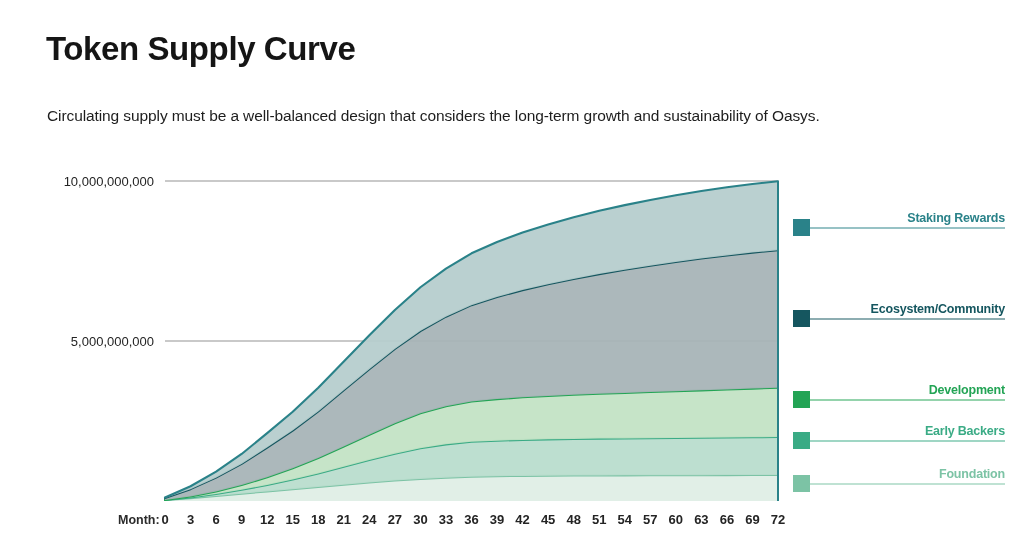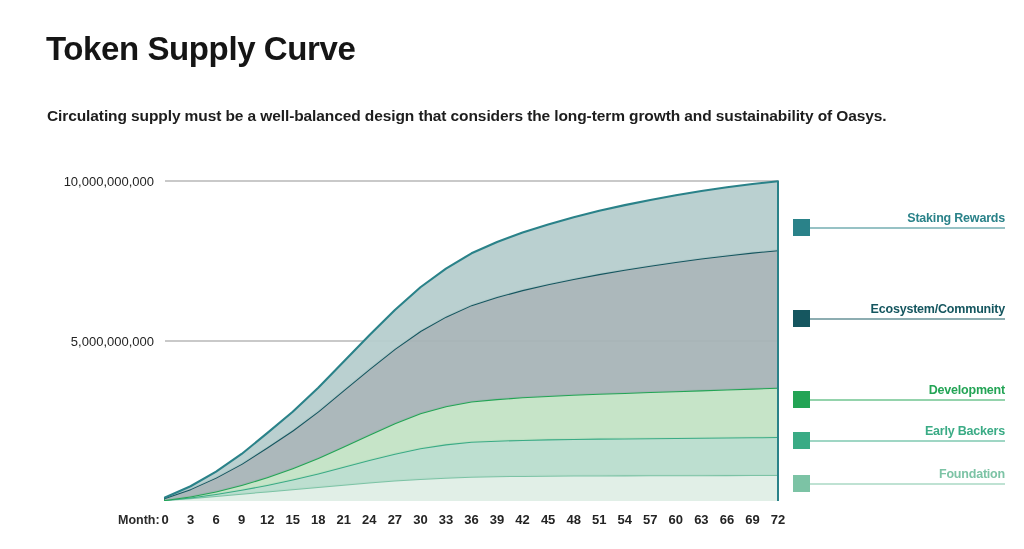--- a/index.html
+++ b/index.html
@@ -29,21 +29,21 @@
     font-weight: bold;
     letter-spacing: -0.4px;
     color: #151515;
     line-height: 1.1;
   }
   .subtitle {
     position: absolute;
     left: 15px;
     top: 107px;
     font-size: 15.5px;
-    font-weight: bold;
+    font-weight: normal;
     color: #1d1d1d;
     letter-spacing: -0.1px;
   }
   .chart-wrap {
     position: absolute;
     left: 0;
     top: 0;
     width: 1024px;
     height: 549px;
     text-decoration: underline;

